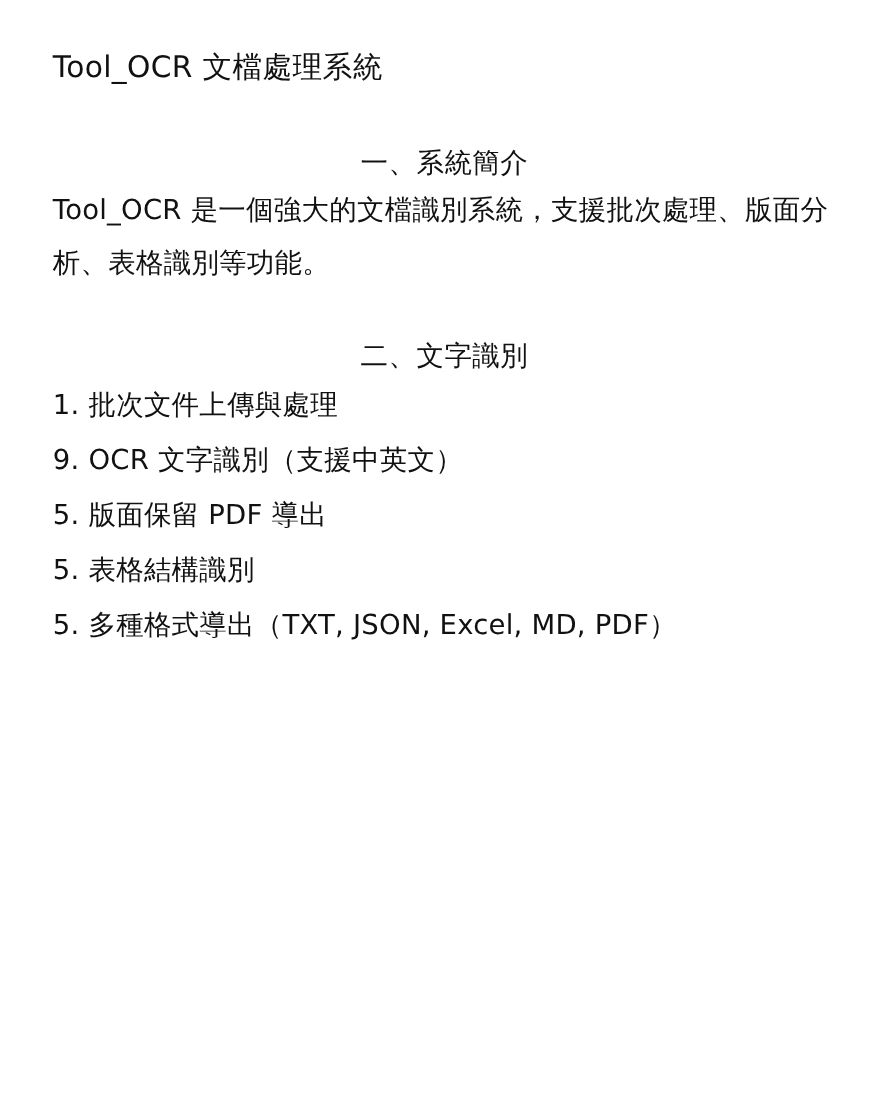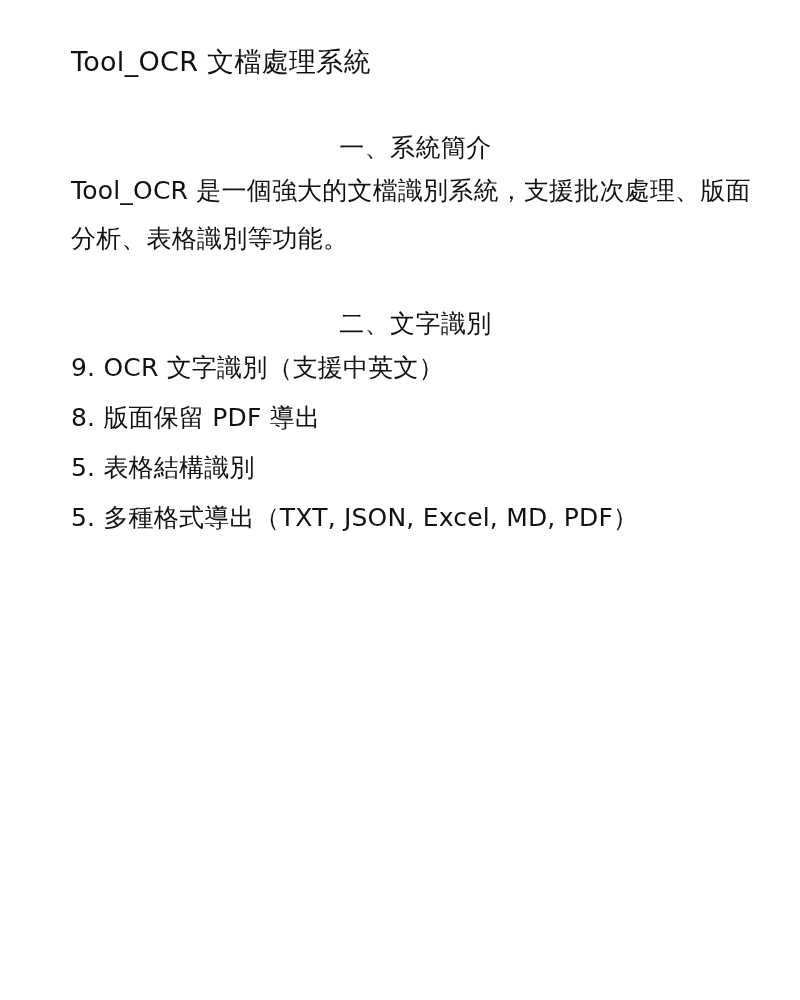--- a/index.html
+++ b/index.html
@@ -11,21 +11,21 @@
     width: 800px;
     height: 1000px;
     font-family: "DejaVu Sans", "Liberation Sans", sans-serif;
     color: #1a1a1a;
     -webkit-font-smoothing: antialiased;
   }
   .page {
     box-sizing: border-box;
     width: 800px;
     height: 704px;
-    padding: 42px 40px 40px 71px;
+    padding: 42px 40px 40px 48px;
     background: #ffffff;
     position: relative;
   }
   .doc-title {
     font-size: 27px;
     line-height: 40px;
     letter-spacing: 0.3px;
     margin: 0 0 0 0;
     font-weight: 400;
     color: #111111;
@@ -78,19 +78,20 @@
 
   <h2 class="section-heading">一、系統簡介</h2>
 
   <p class="body-text">Tool_OCR 是一個強大的文檔識別系統，支援批次處理、版面分析、表格識別等功能。</p>
 
   <div class="spacer-md"></div>
 
   <h2 class="section-heading">二、文字識別</h2>
 
   <ul class="feature-list">
+    <li>1. 批次文件上傳與處理</li>
     <li>9. OCR 文字識別（支援中英文）</li>
-    <li>8. 版面保留 PDF 導出</li>
+    <li>5. 版面保留 PDF 導出</li>
     <li>5. 表格結構識別</li>
     <li>5. 多種格式導出（TXT, JSON, Excel, MD, PDF）</li>
   </ul>
 
 </div>
 
 </body></html>

